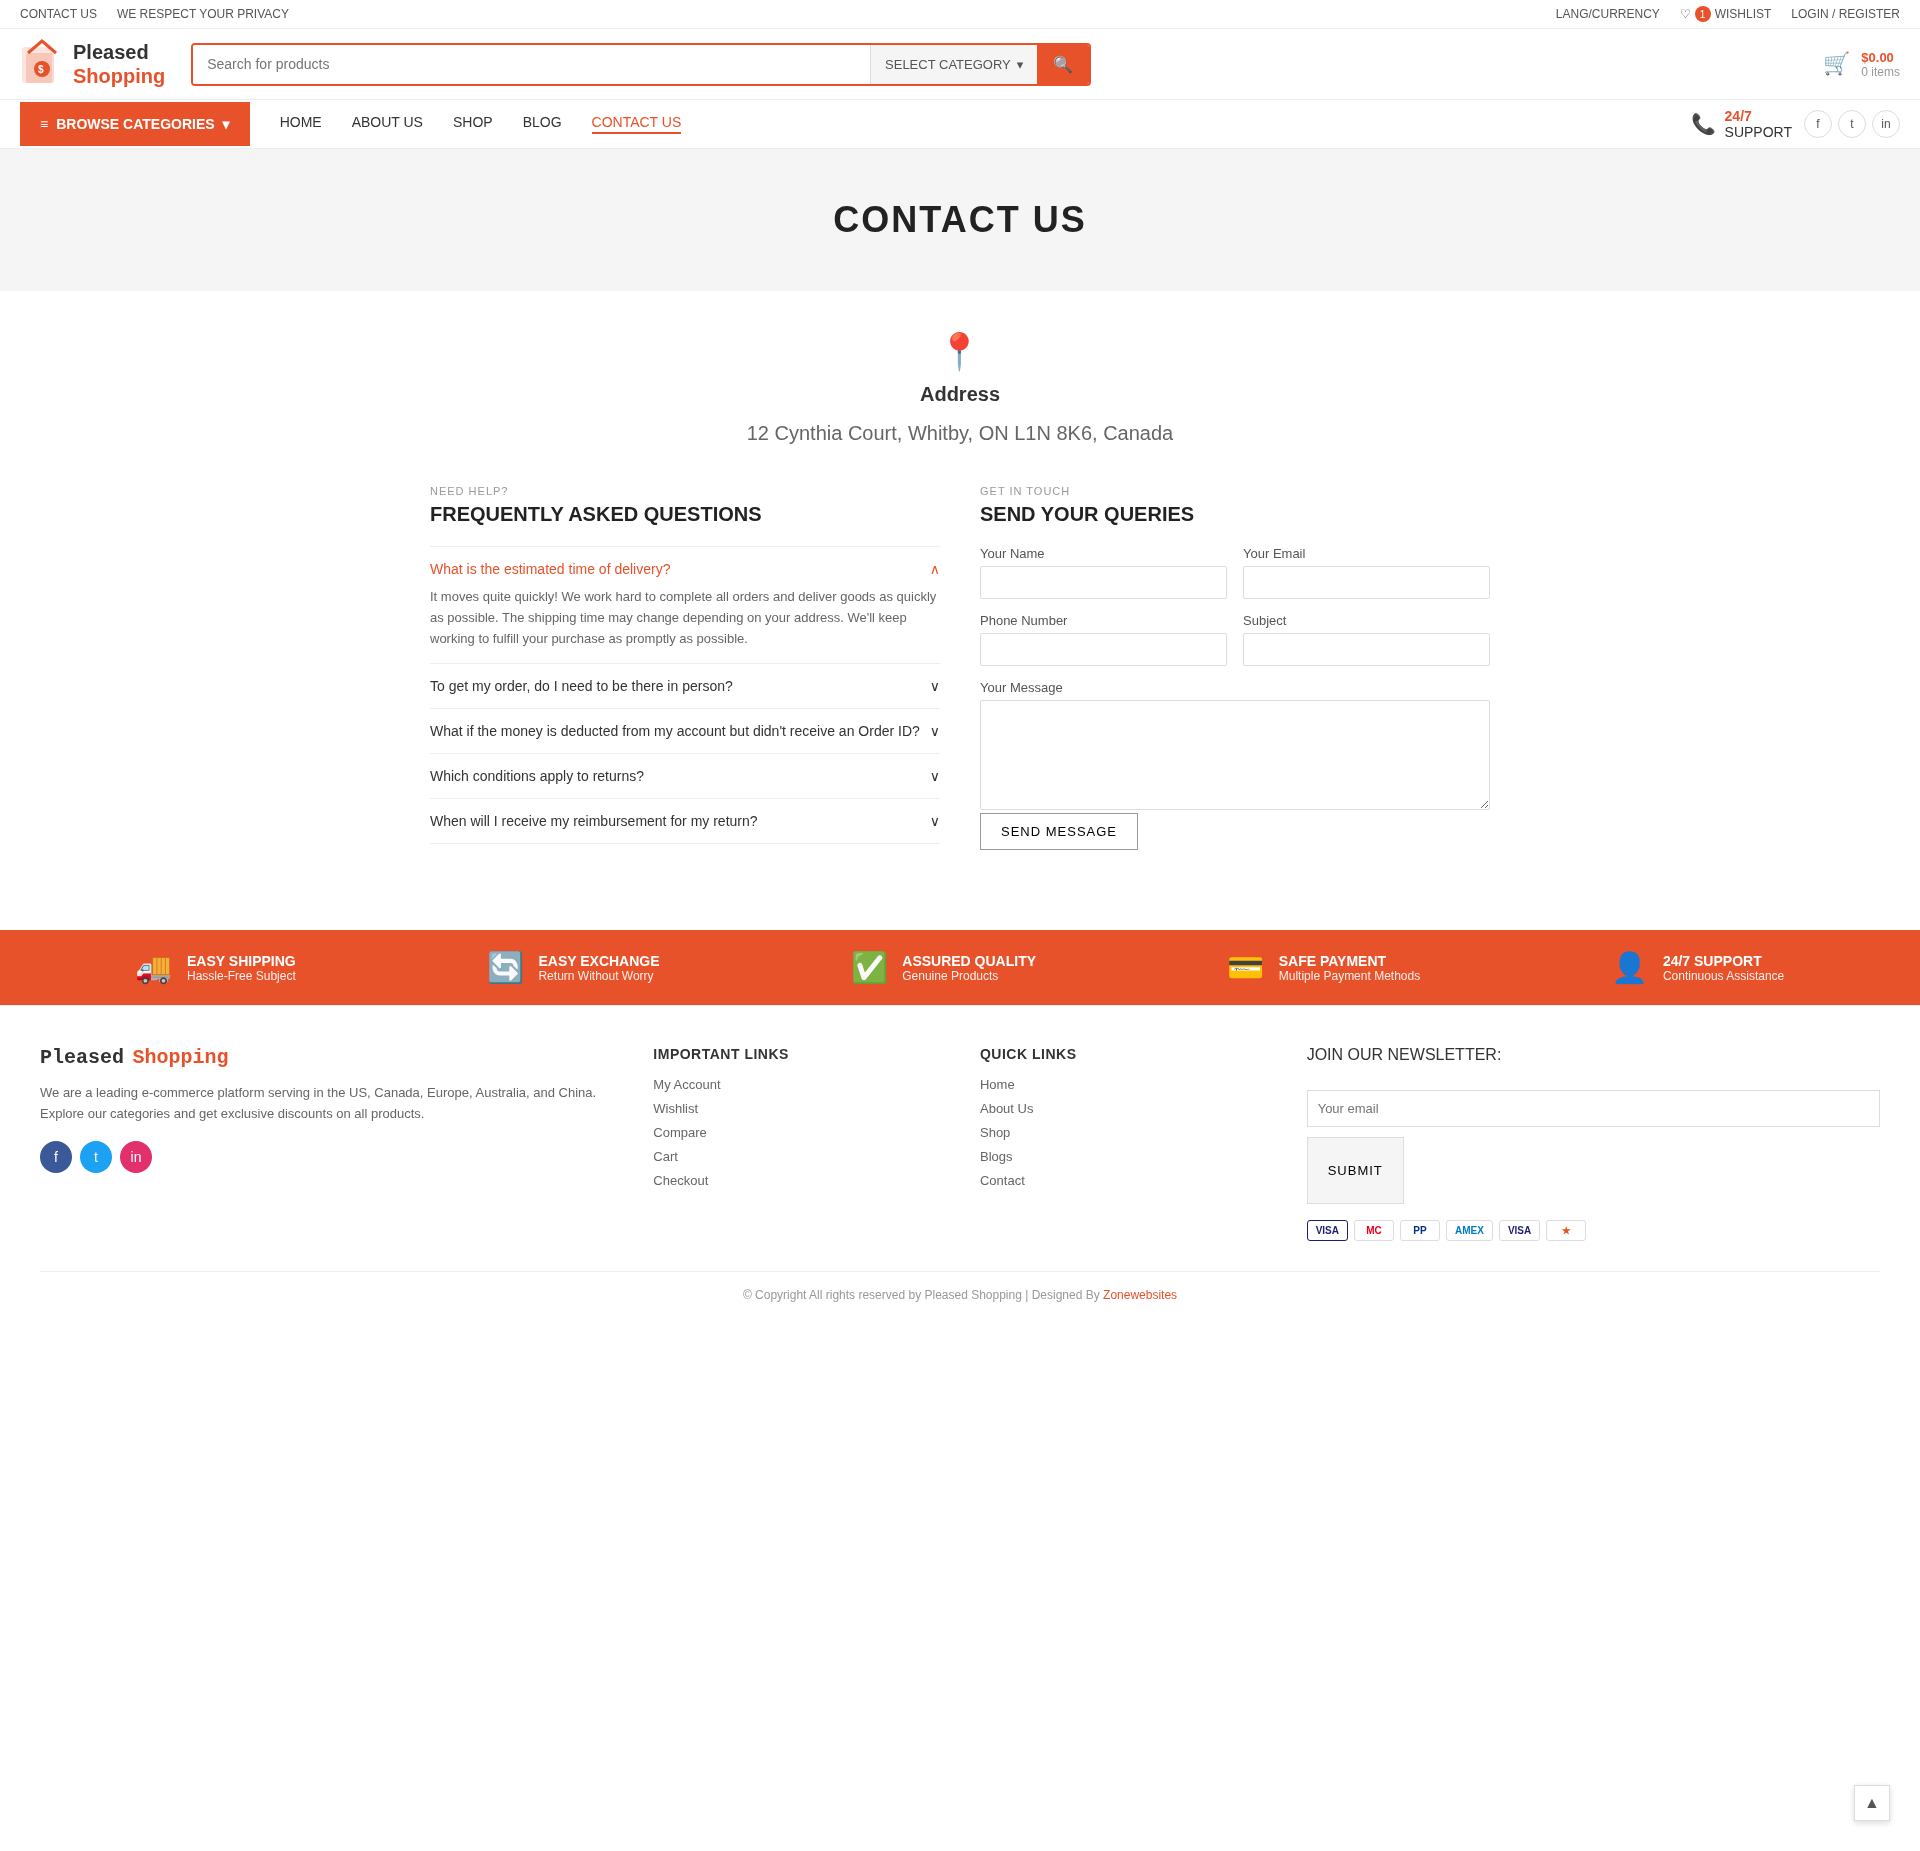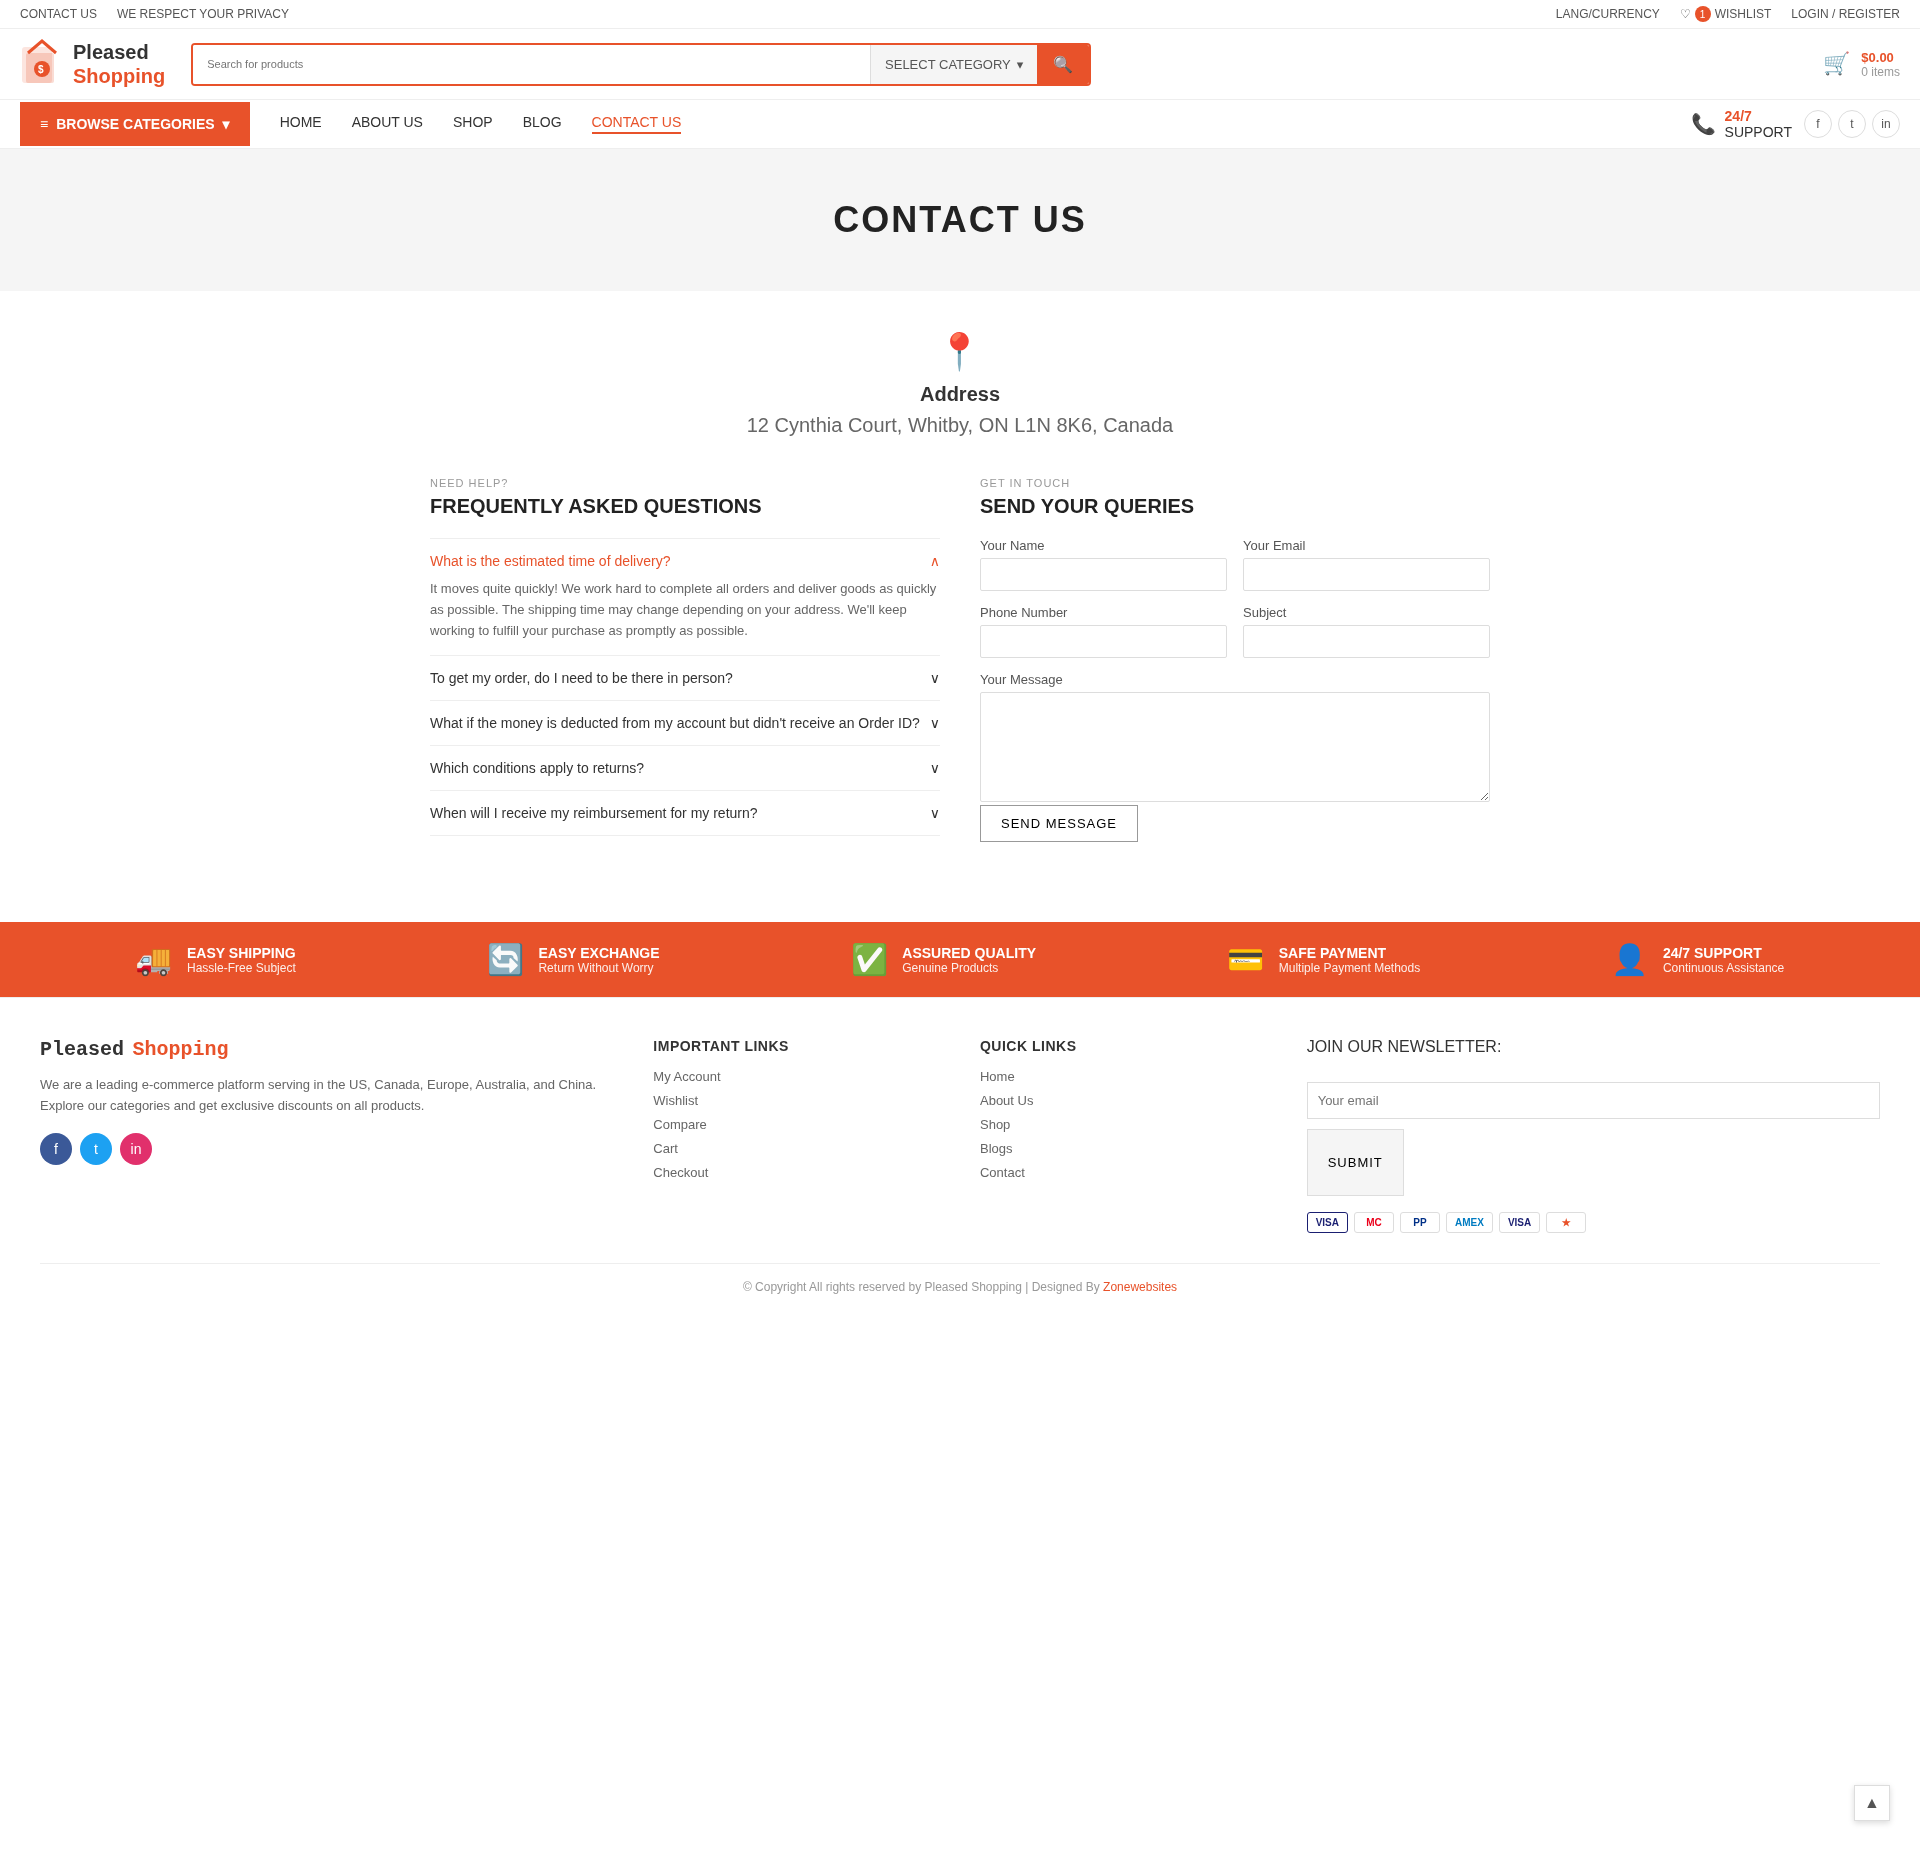--- a/index.html
+++ b/index.html
@@ -55,21 +55,21 @@
       border: 2px solid #e8522a;
       border-radius: 4px;
       overflow: hidden;
       max-width: 900px;
     }
     .search-input {
       flex: 1;
       padding: 10px 14px;
       border: none;
       outline: none;
-      font-size: 11px;
+      font-size: 14px;
     }
     .search-category {
       display: flex;
       align-items: center;
       padding: 8px 14px;
       background: #f5f5f5;
       border-left: 1px solid #ddd;
       cursor: pointer;
       font-size: 13px;
       color: #555;
@@ -183,21 +183,21 @@
       margin-bottom: 40px;
     }
     .location-icon {
       font-size: 36px;
       color: #555;
       margin-bottom: 10px;
     }
     .address-title {
       font-size: 20px;
       font-weight: bold;
-      margin-bottom: 8px;
+      margin-bottom: 16px;
     }
     .address-text { color: #666; font-size: 20px; }
 
     .contact-columns {
       display: flex;
       gap: 40px;
       margin-top: 20px;
     }
     .faq-column { flex: 1; }
     .form-column { flex: 1; }

